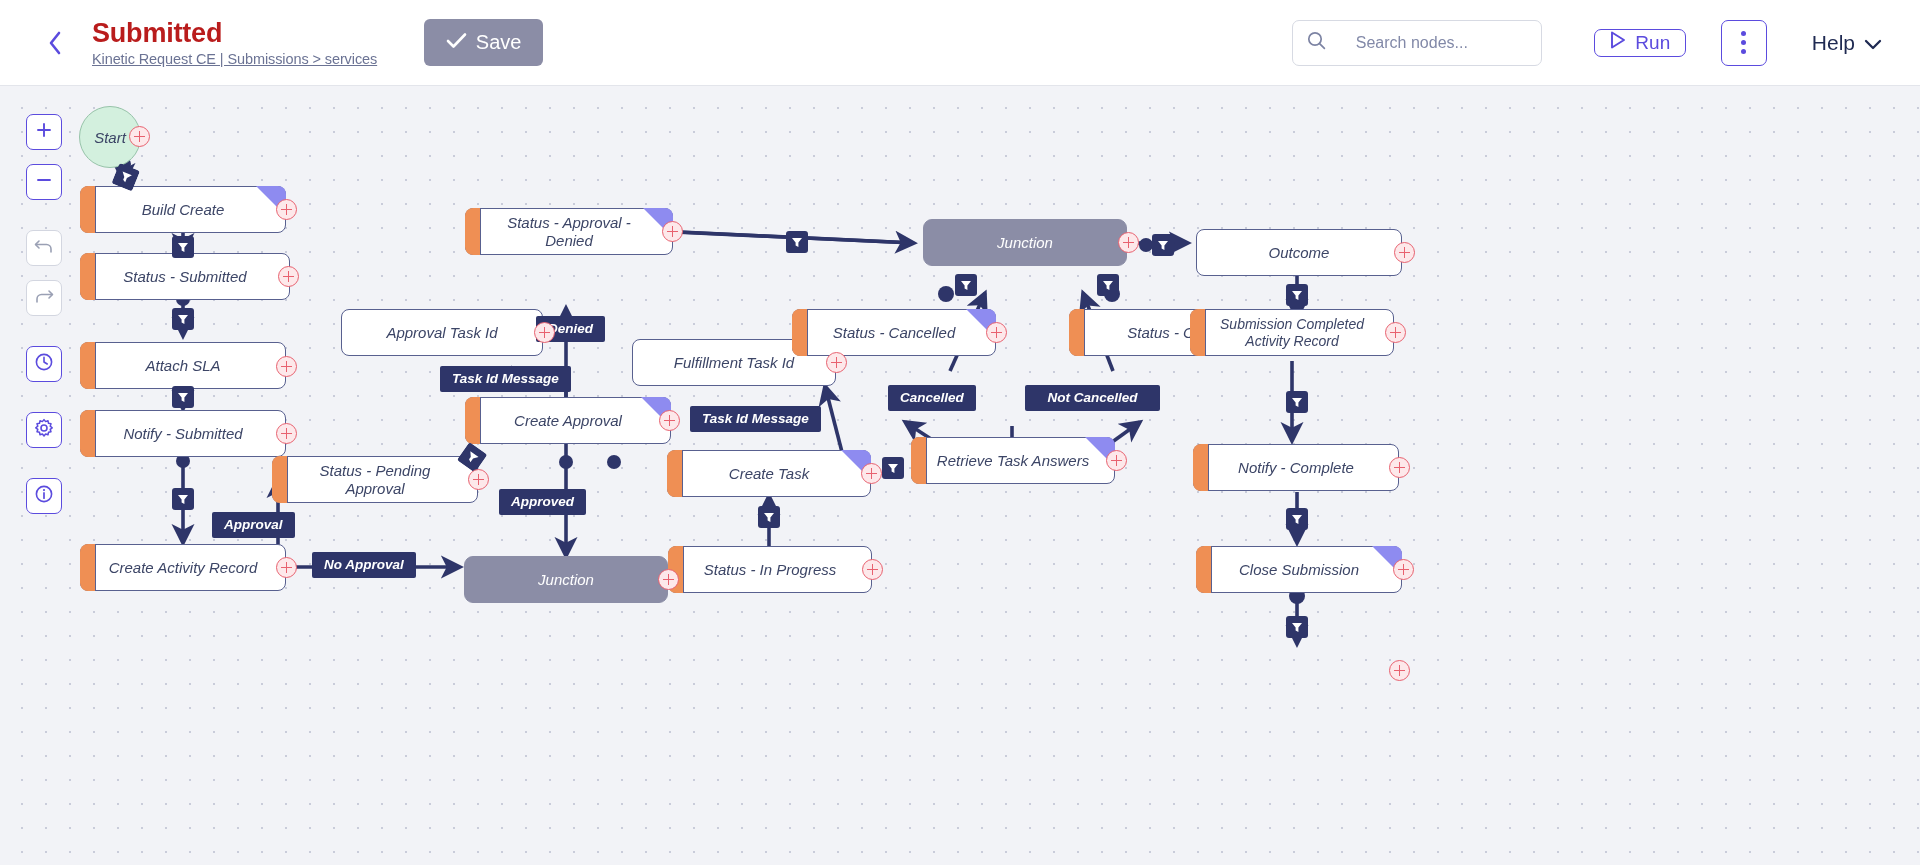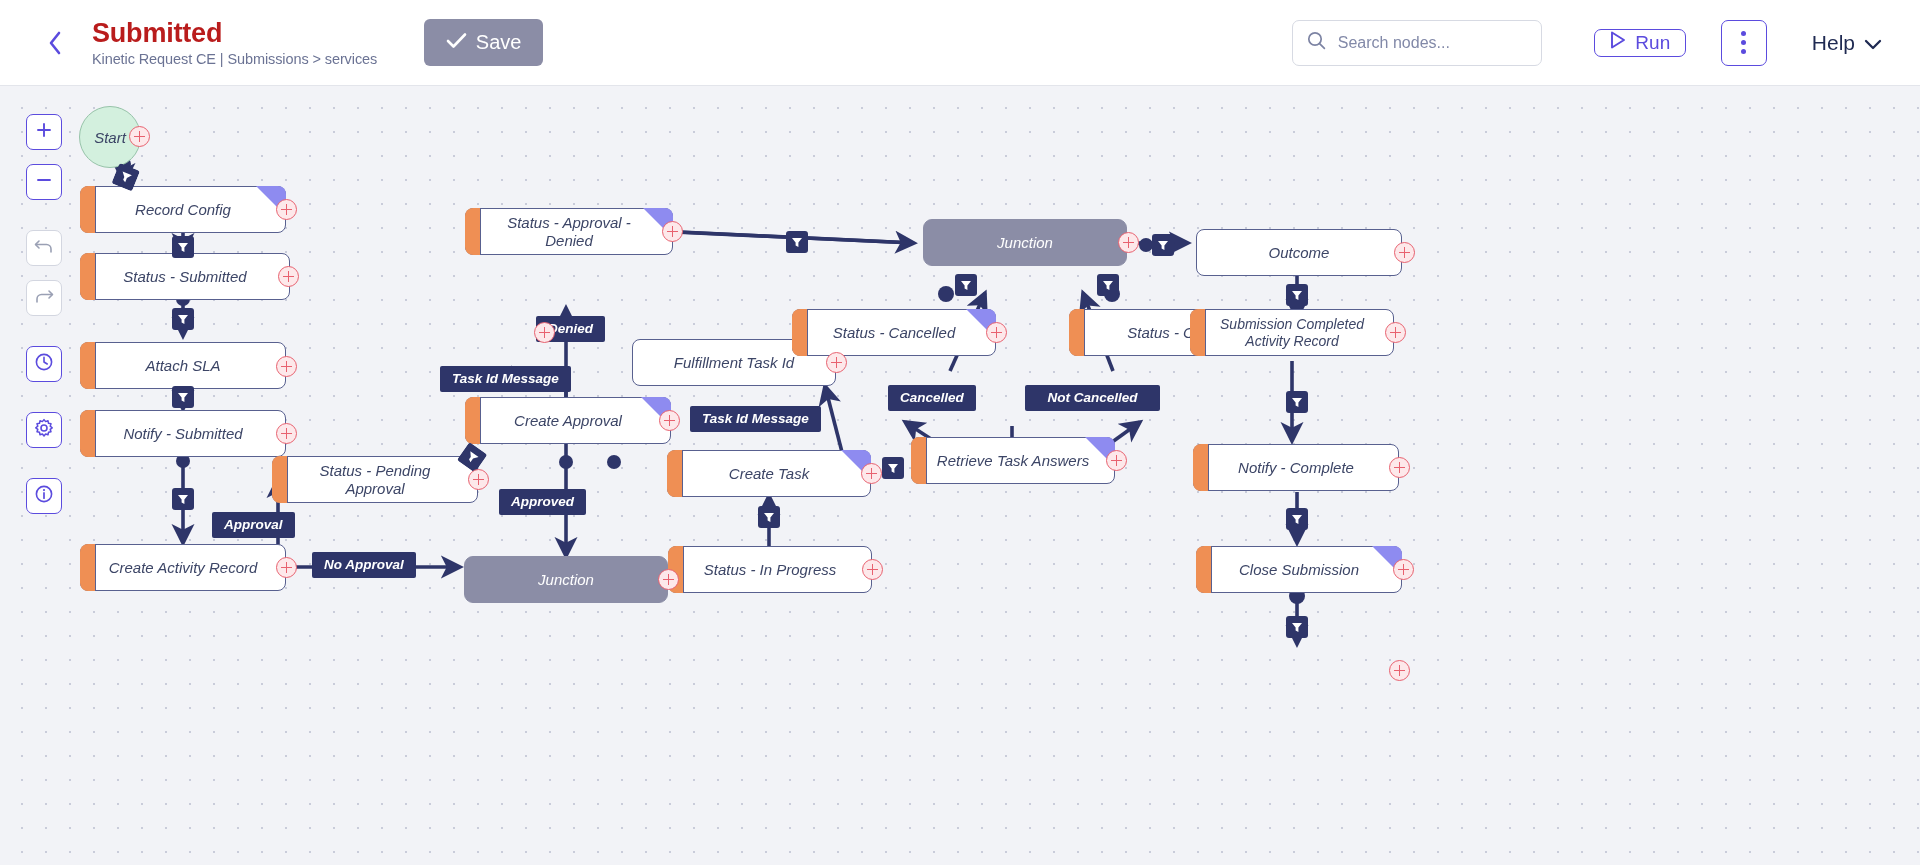--- a/index.html
+++ b/index.html
@@ -24,37 +24,37 @@
     display: flex; align-items: center; justify-content: center;
     cursor: pointer;
   }
   .back-btn svg { display: block; }
   .title-block { margin-left: 14px; }
   .title-main {
     font-size: 27px; font-weight: bold; color: #b91c1c;
     line-height: 1.15; letter-spacing: -0.2px;
   }
   .title-sub {
-    font-size: 14.5px; color: #6b7394; margin-top: 2px; letter-spacing: -0.1px;
+    font-size: 14.5px; color: #6b7394; margin-top: 2px; letter-spacing: -0.1px; text-decoration: underline;
   }
   .save-btn {
     margin-left: 47px;
     width: 119px; height: 47px; border-radius: 6px;
     background: #8b8da6; color: #ffffff;
     display: flex; align-items: center; justify-content: center;
     gap: 9px; font-size: 20px; cursor: pointer; border: none;
   }
   .save-btn .chk { display: block; }
 
   .header-spacer { flex: 1; }
 
   .search-box {
     width: 250px; height: 46px;
     border: 1px solid #d7dae3; border-radius: 7px;
-    display: flex; align-items: center; gap: 10px;
+    display: flex; align-items: center; gap: 28px;
     padding: 0 14px; background: #fff;
   }
   .search-box input {
     border: none; outline: none; flex: 1;
     font-size: 16px; color: #4a5378;
     font-family: "Liberation Sans", sans-serif;
     background: transparent;
   }
   .search-box input::placeholder { color: #8289a8; }
 
@@ -477,21 +477,21 @@
         <path d="M6 7h10l-3.6 4.4V16l-2.8-1.6v-3z" fill="#fff"></path>
       </svg>
   </div>
 
   <div class="start-node" style="left:79px;top:20px">
     <span>Start</span>
   </div>
   <div class="plus-handle" style="left:129px;top:40px"></div>
 
   <div class="node accent corner" style="left:80px;top:100px;width:206px;height:47px">
-    <span class="label">Record Config</span>
+    <span class="label">Build Create</span>
   </div>
   <div class="plus-handle" style="left:276px;top:113px"></div>
 
   <div class="node accent" style="left:80px;top:167px;width:210px;height:47px">
     <span class="label">Status - Submitted</span>
   </div>
   <div class="plus-handle" style="left:278px;top:180px"></div>
 
   <div class="node accent" style="left:80px;top:256px;width:206px;height:47px">
     <span class="label">Attach SLA</span>
@@ -506,20 +506,23 @@
   <div class="node accent" style="left:80px;top:458px;width:206px;height:47px">
     <span class="label">Create Activity Record</span>
   </div>
   <div class="plus-handle" style="left:276px;top:471px"></div>
 
   <div class="node accent corner" style="left:465px;top:122px;width:208px;height:47px">
     <span class="label">Status - Approval - Denied</span>
   </div>
   <div class="plus-handle" style="left:662px;top:135px"></div>
 
+  <div class="node" style="left:341px;top:223px;width:202px;height:47px">
+    <span class="label">Approval Task Id</span>
+  </div>
   <div class="plus-handle" style="left:534px;top:236px"></div>
 
   <div class="node accent corner" style="left:465px;top:311px;width:206px;height:47px">
     <span class="label">Create Approval</span>
   </div>
   <div class="plus-handle" style="left:659px;top:324px"></div>
 
   <div class="node accent" style="left:272px;top:370px;width:206px;height:47px">
     <span class="label">Status - Pending Approval</span>
   </div>

